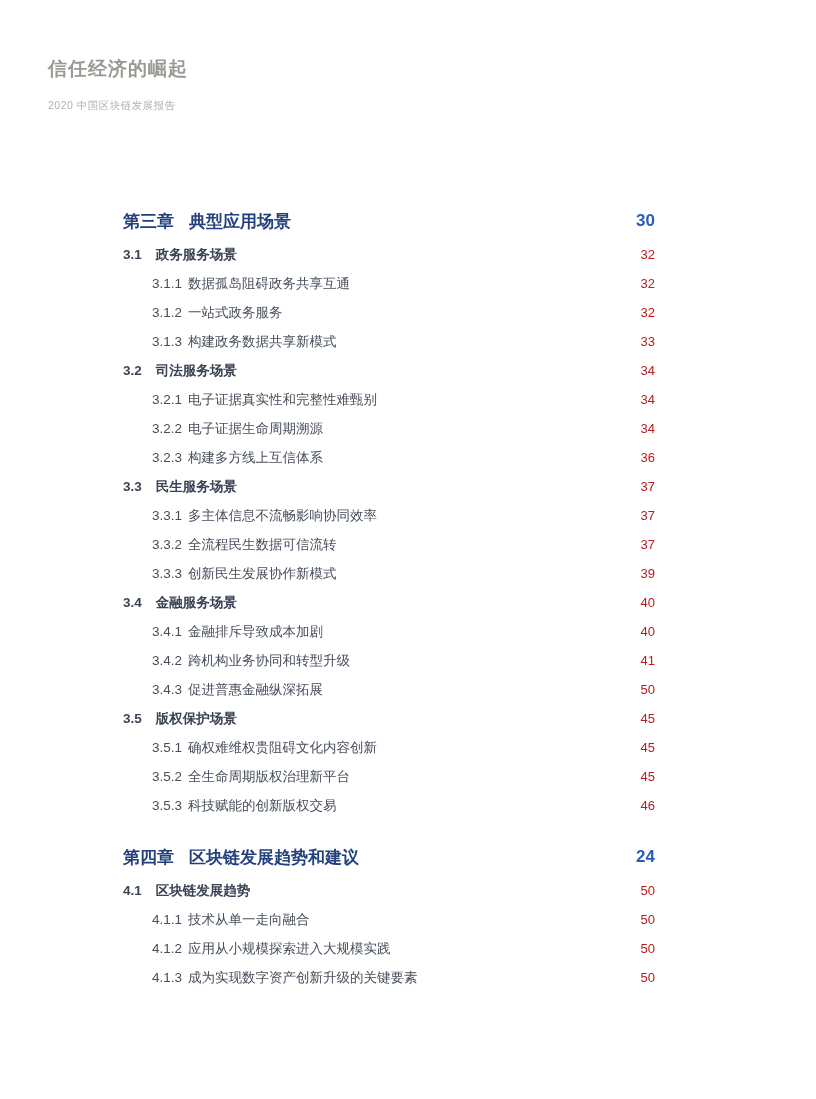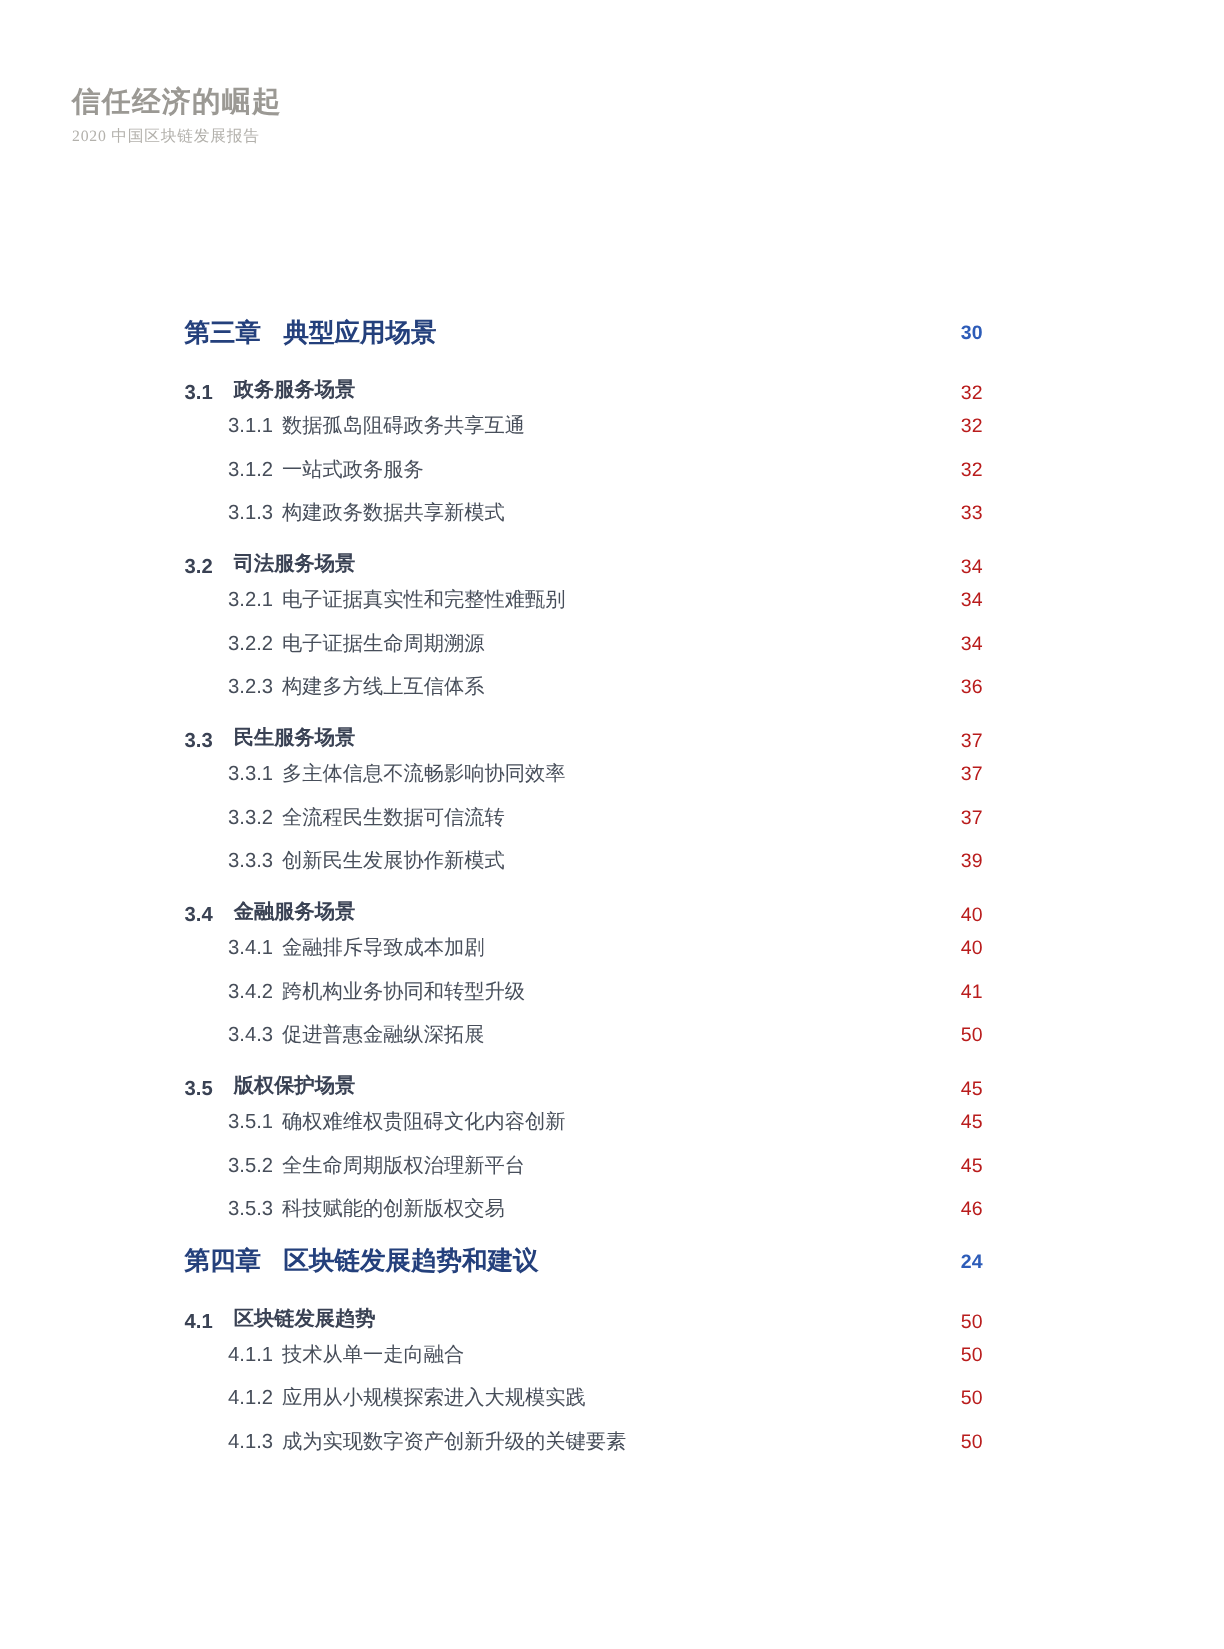--- a/index.html
+++ b/index.html
@@ -22,25 +22,24 @@
     top: 58px;
   }
   .brand-title {
     font-size: 19px;
     font-weight: bold;
     letter-spacing: 1px;
     color: #9b9994;
     line-height: 1.2;
   }
   .brand-subtitle {
-    margin-top: 3px;
+    margin-top: 18px;
     font-size: 10.5px;
     color: #b3b1ac;
     letter-spacing: 0.5px;
-    font-family: Liberation Serif, serif;
   }
   
   .toc {
     position: absolute;
     left: 123px;
     top: 204px;
     width: 532px;
   }
   .row {
     display: flex;
@@ -49,49 +48,48 @@
   }
   .row .spacer { flex: 1 1 auto; }
   .row.chapter {
     height: 34px;
     font-size: 17px;
     font-weight: bold;
     color: #24407c;
   }
   .row.chapter .c-num { margin-right: 15px; }
   .row.chapter .c-page {
-    font-size: 13px;
+    font-size: 17px;
     font-weight: bold;
     color: #2d5cb8;
   }
   .row.l1 {
     height: 29px;
     font-size: 13.5px;
     font-weight: bold;
     color: #3a4254;
-    align-items: flex-end;
   }
   .row.l1 .c-num { margin-right: 14px; font-weight: bold; }
   .row.l2 {
     height: 29px;
     font-size: 13.5px;
     font-weight: normal;
     color: #474e5a;
     padding-left: 29px;
     justify-content: center;
   }
   .row.l2 .c-num { margin-right: 6px; }
   .row.l1 .c-page,
   .row.l2 .c-page {
     font-size: 13px;
     font-weight: normal;
     color: #b91c1c;
   }
   .row.chapter + .row.l1 { margin-top: 2px; }
-  .chapter-block + .chapter-block { margin-top: 3px; }
+  .chapter-block + .chapter-block { margin-top: 20px; }
   
   .pagenum {
     position: absolute;
     left: 70px;
     top: 1022px;
     font-size: 13px;
     color: #3f4550;
   }
 </style>
 </head>

